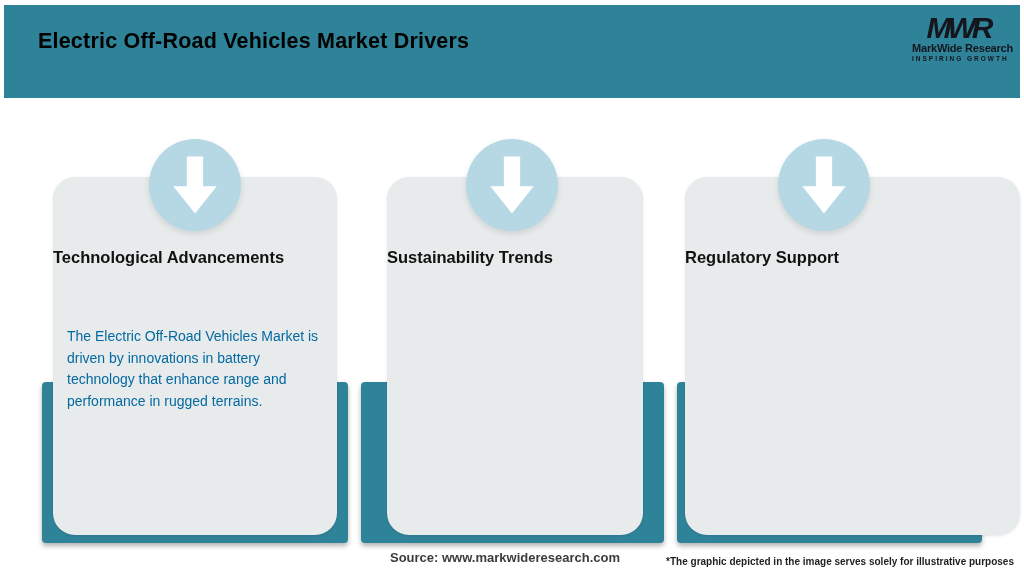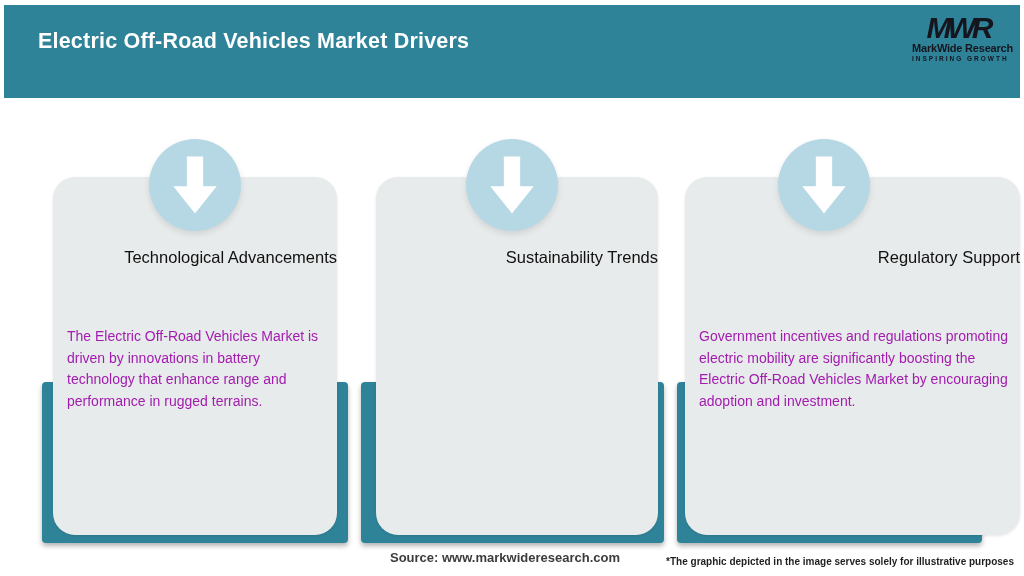--- a/index.html
+++ b/index.html
@@ -16,21 +16,21 @@
   
   .header {
     position: absolute;
     left: 4px; top: 5px;
     width: 1016px; height: 93px;
     background: #2F8399;
   }
   .header-title {
     position: absolute;
     left: 34px; top: 24px;
-    color: #ffffff;
+    color: #000000;
     font-size: 21.5px;
     font-weight: bold;
     letter-spacing: 0.2px;
   }
   .logo {
     position: absolute;
     right: 16px; top: 7px;
     width: 92px;
     text-align: center;
     color: #15151e;
@@ -73,39 +73,39 @@
   
   .card {
     position: absolute;
     top: 177px;
     height: 358px;
     background: #E8EBEB;
     border-radius: 22px;
     box-shadow: 0 1px 3px rgba(0,0,0,0.10);
   }
   .card.c0 { left: 53px;  width: 284px; }
-  .card.c1 { left: 376px; width: 282px; }
+  .card.c1 { left: 387px; width: 256px; }
   .card.c2 { left: 685px; width: 335px; }
 
   .card-title {
     position: absolute;
     top: 71px;
     left: 0; right: 0;
-    text-align: right;
+    text-align: left;
     font-size: 16.5px;
-    font-weight: normal;
+    font-weight: bold;
     color: #111111;
   }
   .card-body {
     position: absolute;
     top: 149px;
     left: 14px; right: 12px;
     font-size: 14px;
     line-height: 21.5px;
-    color: #a21caf;
+    color: #0369a1;
   }
 
   
   .circle {
     position: absolute;
     top: 139px;
     width: 92px; height: 92px;
     border-radius: 50%;
     background: #B5D8E4;
     box-shadow: 0 3px 6px rgba(0,0,0,0.10);
@@ -158,21 +158,20 @@
     <div class="card-title">Technological Advancements</div>
     <div class="card-body">The Electric Off-Road Vehicles Market is driven by innovations in battery technology that enhance range and performance in rugged terrains.</div>
   </div>
 
   <div class="card c1">
     <div class="card-title">Sustainability Trends</div>
   </div>
 
   <div class="card c2">
     <div class="card-title">Regulatory Support</div>
-    <div class="card-body">Government incentives and regulations promoting electric mobility are significantly boosting the Electric Off-Road Vehicles Market by encouraging adoption and investment.</div>
   </div>
 
   <div class="circle i0">
     <svg viewBox="0 0 100 100" aria-hidden="true">
       <polygon points="38,8 62,8 62,52 82,52 50,92 18,52 38,52" fill="#ffffff"></polygon>
     </svg>
   </div>
   <div class="circle i1">
     <svg viewBox="0 0 100 100" aria-hidden="true">
       <polygon points="38,8 62,8 62,52 82,52 50,92 18,52 38,52" fill="#ffffff"></polygon>

